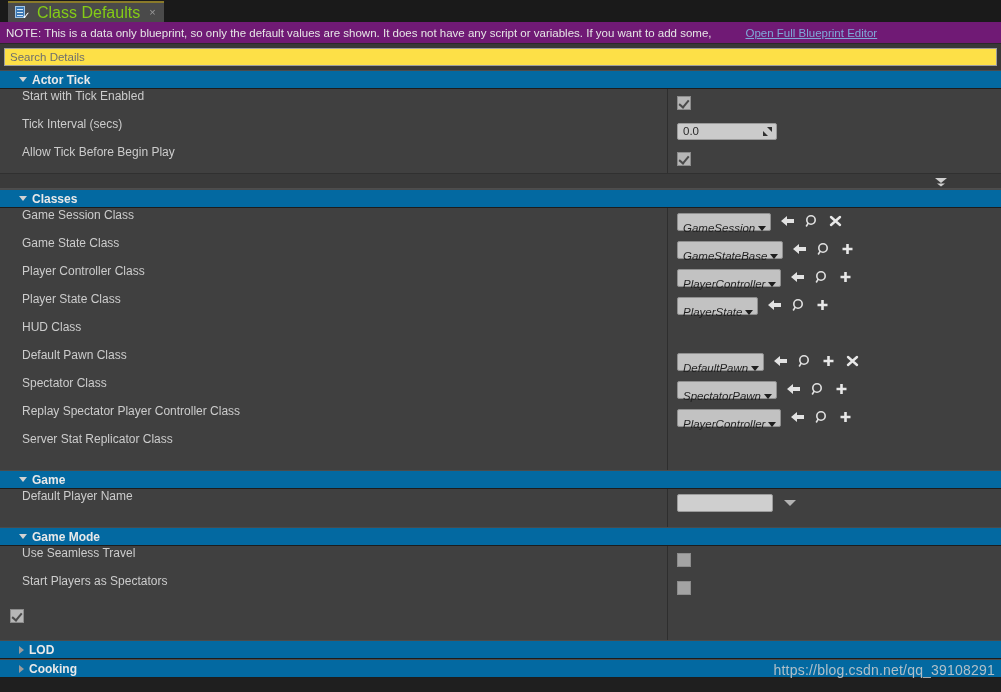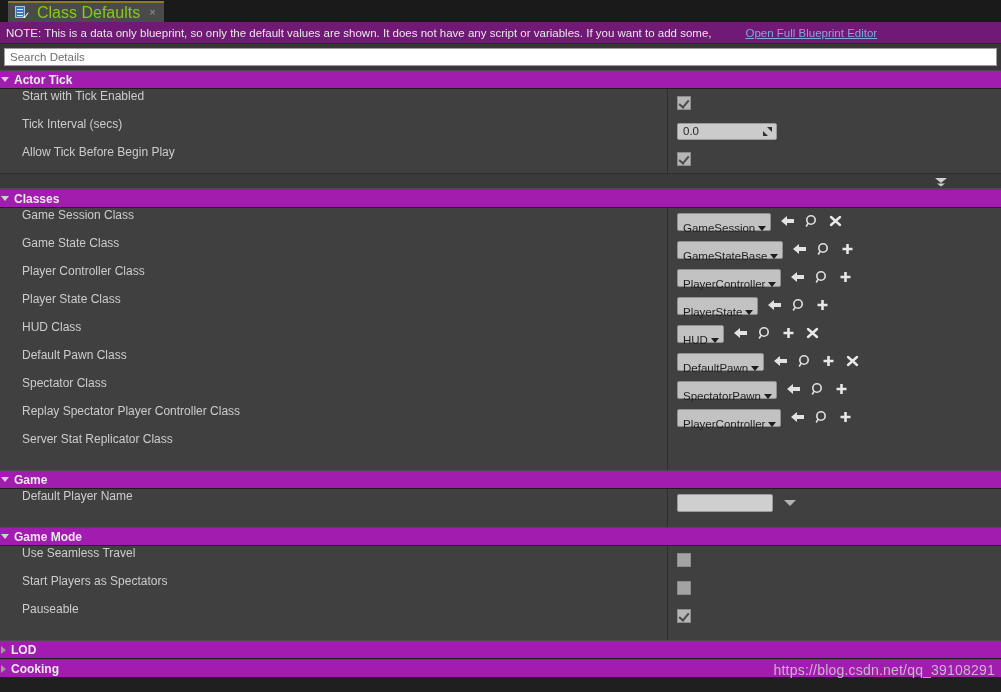--- a/index.html
+++ b/index.html
@@ -104,40 +104,40 @@
     padding-left: 32px;
   }
 
   
   .searchwrap {
     padding: 4px 4px 4px 4px;
     background: #383838;
   }
   .searchbox {
     height: 18px;
-    background: #ffffff;
+    background: #fde047;
     border: 1px solid #9d9d9d;
     box-sizing: border-box;
     display: flex;
     align-items: center;
     padding-left: 5px;
     font-size: 11.5px;
     color: #6e6e6e;
   }
 
   
   .details {
     background: #404040;
   }
   .section-header {
     height: 19px;
-    background: #a21caf;
-    display: flex;
-    align-items: center;
-    padding-left: 1px;
+    background: #0369a1;
+    display: flex;
+    align-items: center;
+    padding-left: 19px;
     box-sizing: border-box;
     border-bottom: 1px solid #1d1d1d;
     border-top: 1px solid #4b4b4b;
   }
   .section-header .tri {
     width: 0; height: 0;
     margin-right: 5px;
     border-left: 4px solid transparent;
     border-right: 4px solid transparent;
     border-top: 5px solid #d2d2d2;
@@ -269,20 +269,21 @@
     border-radius: 2px;
     box-sizing: border-box;
     display: inline-flex;
     align-items: center;
     padding: 12px 4px 0 5px;
     font-size: 11.5px;
     color: #1e1e1e;
     white-space: nowrap;
     flex: none;
     gap: 3px;
+    font-style: italic;
   }
   .combo .caret {
     width: 0; height: 0;
     border-left: 4px solid transparent;
     border-right: 4px solid transparent;
     border-top: 5px solid #1e1e1e;
     flex: none;
   }
 
   
@@ -520,47 +521,20 @@
         <span class="act">
             <svg width="15" height="14" viewBox="0 0 15 14">
               <path d="M7.5 2 V12 M2.5 7 H12.5" stroke="#e8e8e8" stroke-width="2.6"></path>
             </svg>
           </span>
       </div>
     </div>
 
     <div class="row">
       <div class="label">HUD Class</div>
-      <div class="value">
-        <span class="combo">
-          <span>HUD</span>
-          <span class="caret"></span>
-        </span>
-        <span class="act">
-            <svg width="15" height="14" viewBox="0 0 15 14">
-              <polygon points="1,7 7,2 7,5 14,5 14,9 7,9 7,12" fill="#e2e2e2"></polygon>
-            </svg>
-          </span>
-        <span class="act">
-            <svg width="15" height="14" viewBox="0 0 15 14">
-              <circle cx="7" cy="6" r="4.2" fill="none" stroke="#e2e2e2" stroke-width="1.6"></circle>
-              <line x1="4.2" y1="9.2" x2="2.2" y2="12.5" stroke="#e2e2e2" stroke-width="1.6"></line>
-            </svg>
-          </span>
-        <span class="act">
-            <svg width="15" height="14" viewBox="0 0 15 14">
-              <path d="M7.5 2 V12 M2.5 7 H12.5" stroke="#e8e8e8" stroke-width="2.6"></path>
-            </svg>
-          </span>
-        <span class="act">
-            <svg width="15" height="14" viewBox="0 0 15 14">
-              <path d="M3 3 L12 11 M12 3 L3 11" stroke="#e8e8e8" stroke-width="2.4" stroke-linecap="round"></path>
-            </svg>
-          </span>
-      </div>
     </div>
 
     <div class="row">
       <div class="label">Default Pawn Class</div>
       <div class="value">
         <span class="combo">
           <span>DefaultPawn</span>
           <span class="caret"></span>
         </span>
         <span class="act">
@@ -672,21 +646,20 @@
         <span class="cb unchecked"></span>
       </div>
     </div>
     <div class="row">
       <div class="label">Start Players as Spectators</div>
       <div class="value">
         <span class="cb unchecked"></span>
       </div>
     </div>
     <div class="row">
-      <div class="label">Pauseable</div>
       <div class="value">
         <span class="cb checked"></span>
       </div>
     </div>
     <div class="spacer-row"></div>
   </div>
 
   <div class="section-header collapsed">
     <span class="tri"></span>
     <span class="section-title">LOD</span>

